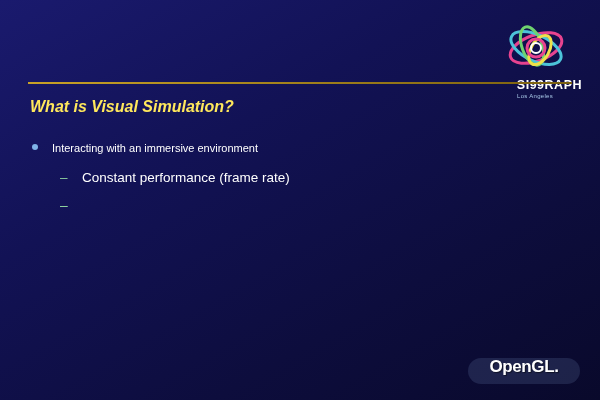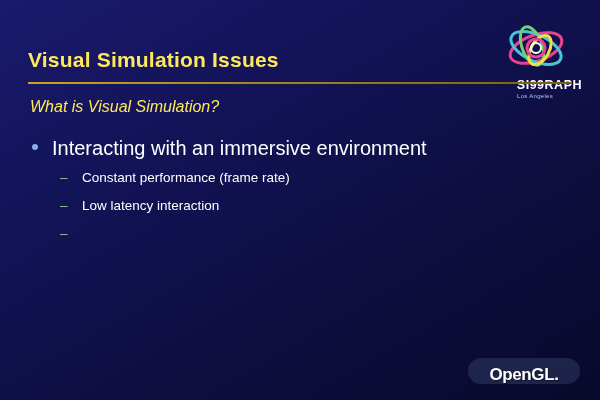--- a/index.html
+++ b/index.html
@@ -38,37 +38,37 @@
     width: 544px;
     height: 2px;
     background: linear-gradient(to right, #c9a227, #7a6010);
   }
   
   .slide-subtitle {
     position: absolute;
     left: 30px;
     top: 98px;
     font-size: 16px;
-    font-weight: normal;
+    font-weight: bold;
     font-style: italic;
     color: #ffe85c;
     white-space: nowrap;
   }
   
   .bullet-list {
     position: absolute;
     left: 28px;
     top: 138px;
     width: 540px;
   }
   .bullet-l1 {
     position: relative;
     padding-left: 24px;
     margin-bottom: 10px;
-    font-size: 20px;
+    font-size: 11px;
     color: #ffffff;
     line-height: 20px;
   }
   .bullet-l1 .dot {
     position: absolute;
     left: 4px;
     top: 6px;
     width: 6px;
     height: 6px;
     border-radius: 50%;
@@ -139,21 +139,21 @@
     left: 0;
     top: 4px;
     width: 112px;
     height: 26px;
     border-radius: 13px;
     background: rgba(120, 150, 200, 0.18);
   }
   .opengl-text {
     position: absolute;
     left: 0;
-    top: 11px;
+    top: 3px;
     width: 112px;
     text-align: center;
     font-size: 17px;
     font-weight: bold;
     color: #ffffff;
     letter-spacing: -0.4px;
     text-shadow: 1px 1px 1px rgba(0,0,0,0.5);
   }
 </style>
 </head>
@@ -169,40 +169,38 @@
         <ellipse cx="44" cy="36" rx="20" ry="10" stroke="#6fd36f" transform="rotate(70 44 36)"></ellipse>
         <ellipse cx="52" cy="40" rx="16" ry="9" stroke="#f0e04a" transform="rotate(-60 52 40)"></ellipse>
         <circle cx="48" cy="38" r="9" stroke="#e8438f"></circle>
         <circle cx="48" cy="38" r="5" stroke="#ffffff" stroke-width="2"></circle>
       </g>
     </svg>
   </div>
   <div class="siggraph-text">SI99RAPH</div>
   <div class="siggraph-sub">Los Angeles</div>
 
-  <div class="slide-title">Visual Simulation Issues</div>
   <div class="title-rule"></div>
 
   <div class="slide-subtitle">What is Visual Simulation?</div>
 
   <div class="bullet-list">
 
     <div class="bullet-l1">
       <span class="dot"></span>
       <span>Interacting with an immersive environment</span>
     </div>
 
     <div class="bullet-l2">
       <span class="dash">–</span>
       <span class="bullet-l2-text">Constant performance (frame rate)</span>
     </div>
 
     <div class="bullet-l2">
       <span class="dash">–</span>
-      <span class="bullet-l2-text">Low latency interaction</span>
     </div>
 
     <div class="bullet-l2">
       <span class="dash">–</span>
     </div>
 
   </div>
 
   <div class="opengl-logo">
     <div class="opengl-pill"></div>

